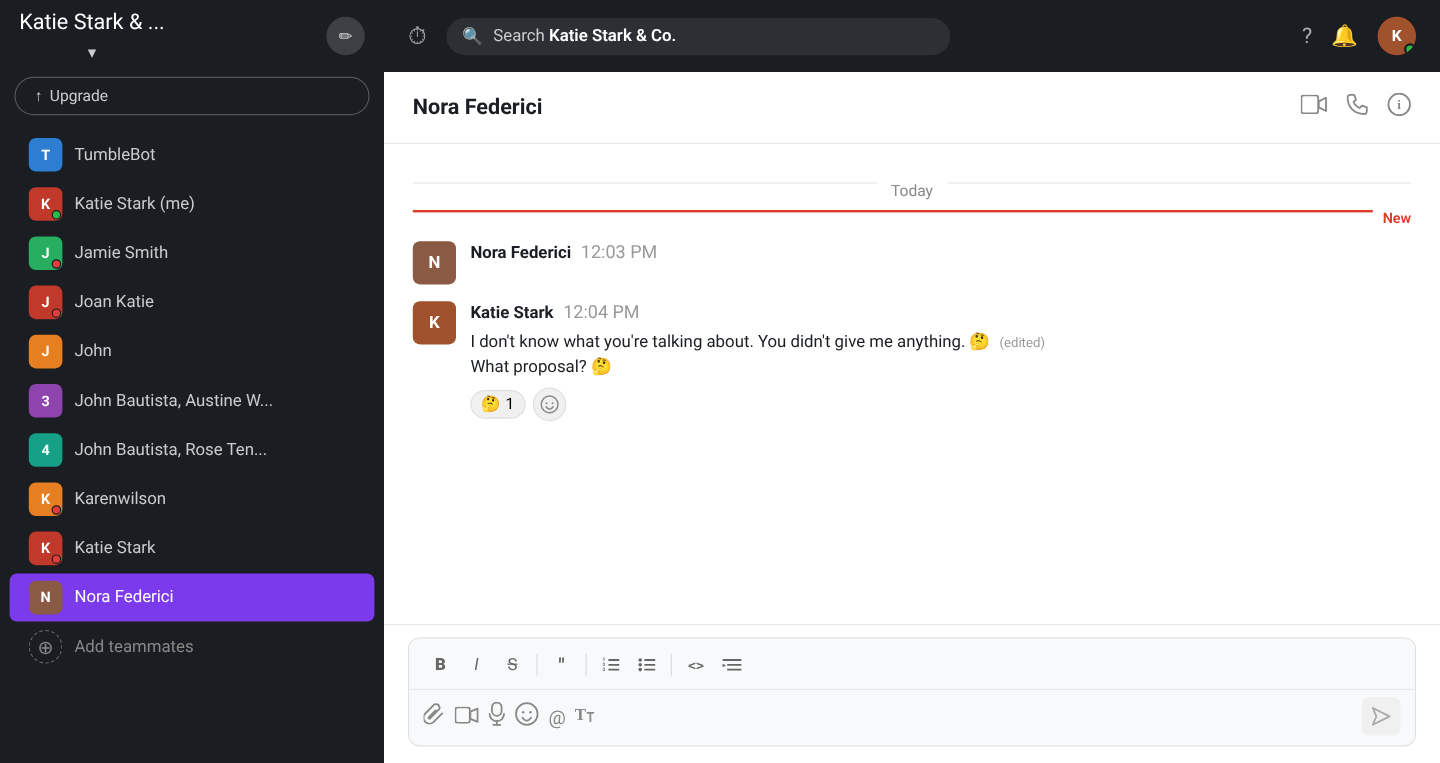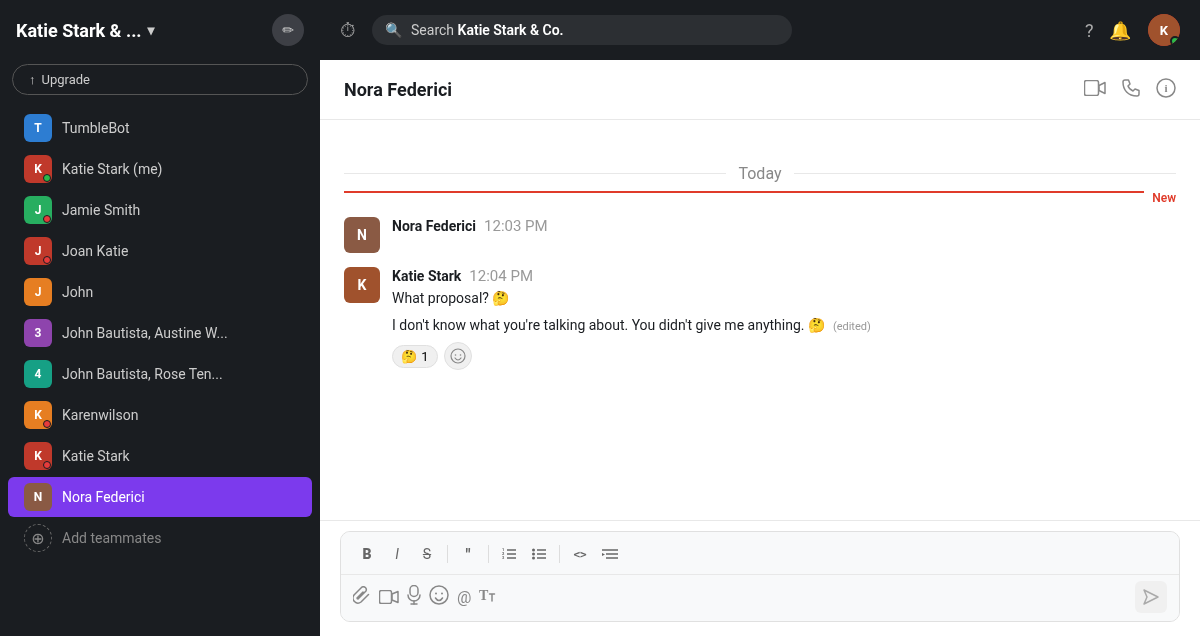--- a/index.html
+++ b/index.html
@@ -26,24 +26,25 @@
       display: flex;
       align-items: center;
       justify-content: space-between;
       padding: 10px 16px;
       height: 60px;
     }
 
     .workspace-name {
       color: #ffffff;
       font-size: 18px;
-      font-weight: 700;
+      font-weight: 400;
       display: flex;
       align-items: center;
       gap: 6px;
+      flex-direction: column;
     }
 
     .workspace-name .chevron {
       font-size: 14px;
       color: #ccc;
     }
 
     .edit-btn {
       width: 32px;
       height: 32px;
@@ -270,25 +271,25 @@
       padding: 16px 24px;
       background: #fff;
       position: relative;
     }
 
     .chat-messages::-webkit-scrollbar { width: 4px; }
     .chat-messages::-webkit-scrollbar-thumb { background: #e0e0e0; border-radius: 2px; }
 
     .date-divider {
       display: flex;
-      align-items: center;
+      align-items: flex-start;
       gap: 12px;
-      margin: 28px 0 8px;
+      margin: 16px 0 8px;
       color: #888;
-      font-size: 16px;
+      font-size: 13px;
     }
 
     .date-divider::before, .date-divider::after {
       content: '';
       flex: 1;
       height: 1px;
       background: #e8e8e8;
     }
 
     .new-divider {
@@ -614,24 +615,24 @@
       </div>
     </div>
 
     <div class="message-group">
       <div class="msg-avatar av-red" style="display:flex;align-items:center;justify-content:center;color:#fff;font-weight:bold;font-size:14px;border-radius:6px;background:#a0522d;">K</div>
       <div class="msg-content">
         <div class="msg-meta">
           <span class="msg-author">Katie Stark</span>
           <span class="msg-time">12:04 PM</span>
         </div>
-        <div class="msg-text">What proposal? 🤔</div>
         <div class="msg-text" style="margin-top:6px;">
           I don't know what you're talking about. You didn't give me anything. 🤔 <span class="msg-edited">(edited)</span>
         </div>
+        <div class="msg-text">What proposal? 🤔</div>
         <div class="msg-reactions">
           <div class="reaction-pill">
             <span>🤔</span>
             <span>1</span>
           </div>
           <div class="reaction-add">
             <svg width="16" height="16" viewBox="0 0 16 16" fill="none">
               <circle cx="8" cy="8" r="7" stroke="#888" stroke-width="1.2"></circle>
               <circle cx="5.5" cy="7" r="0.8" fill="#888"></circle>
               <circle cx="10.5" cy="7" r="0.8" fill="#888"></circle>

